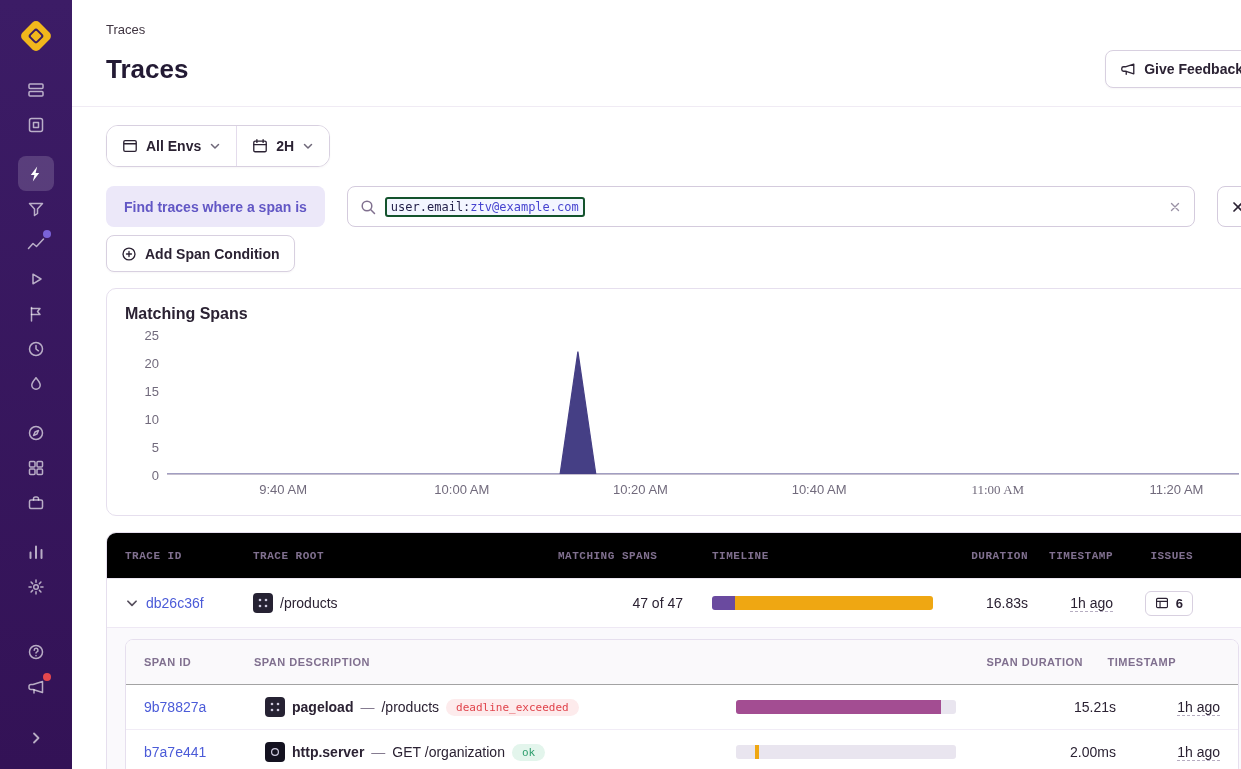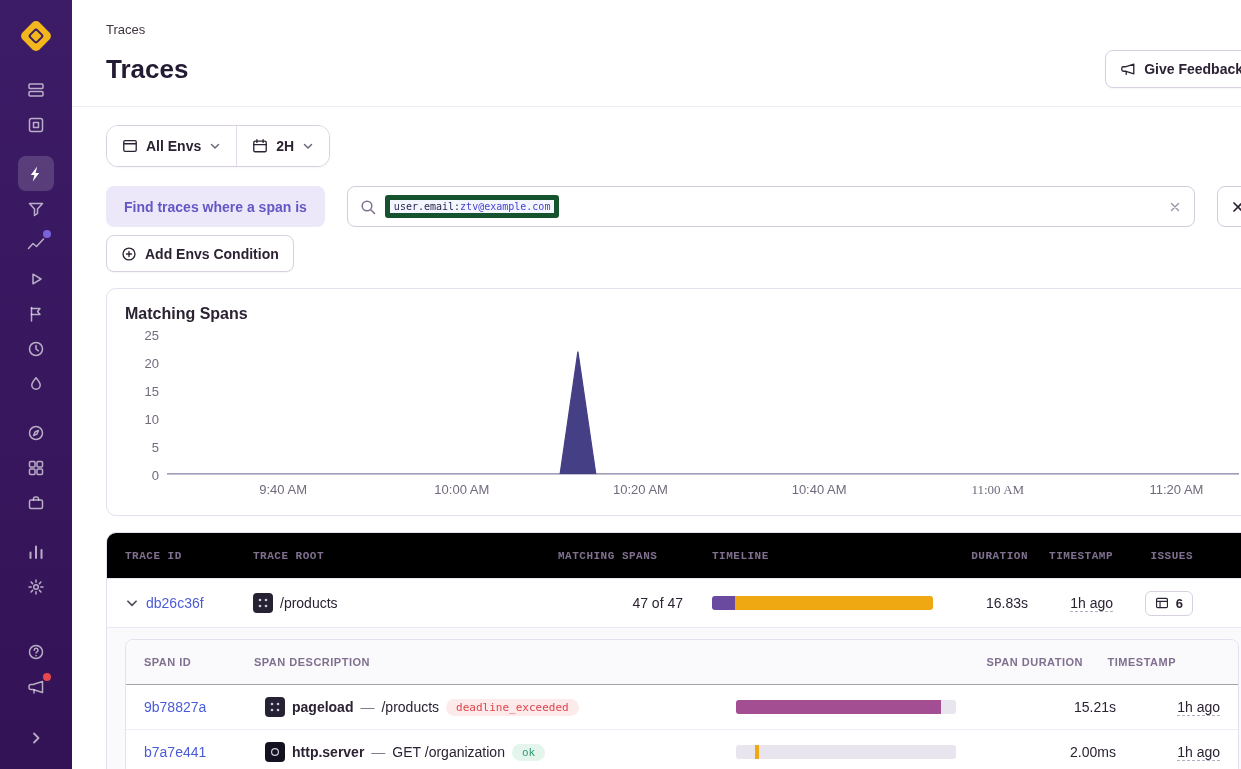--- a/index.html
+++ b/index.html
@@ -71,22 +71,22 @@
     height:41px; display:flex; align-items:center; padding:0 18px;
     background:#ece8f9; color:#6257c5; font-weight:600; font-size:14px; border-radius:8px;
     white-space:nowrap;
   }
   .search-box{
     flex:1; height:41px; border:1px solid #d4cbdd; border-radius:8px; background:#fff;
     display:flex; align-items:center; padding:0 12px; gap:9px;
   }
   .search-icon{ color:#80708f; flex:0 0 auto; }
   .token{
-    font-family:"DejaVu Sans Mono", monospace; font-size:10px;
-    border:5px solid #14532d; background:#f3f6ff; border-radius:3px; padding:1px 4px;
+    font-family:"DejaVu Sans Mono", monospace; font-size:12px;
+    border:2px solid #14532d; background:#f3f6ff; border-radius:3px; padding:1px 4px;
     display:inline-flex;
   }
   .token .tk{ color:#221f49; }
   .token .tv{ color:#4744d0; }
   .clear-x{ margin-left:auto; color:#9a91a5; cursor:pointer; display:flex; }
   .close-btn{
     width:41px; height:41px; flex:0 0 41px; border:1px solid #d4cbdd; border-radius:8px;
     background:#fff; display:flex; align-items:center; justify-content:center; cursor:pointer;
   }
   .add-btn{ height:37px; margin-bottom:16px; }
@@ -353,21 +353,21 @@
     </div>
 
     
     <button class="btn add-btn">
       <span class="plus-ic">
         <svg class="ic" width="16" height="16" viewBox="0 0 18 18" fill="none" stroke="currentColor" stroke-width="1.5" stroke-linecap="round">
             <circle cx="9" cy="9" r="6.7"></circle>
             <path d="M9 6.2v5.6M6.2 9h5.6"></path>
           </svg>
       </span>
-      <span>Add Envs Condition</span>
+      <span>Add Span Condition</span>
     </button>
 
     
     <section class="panel chart-panel">
       <div class="chart-title">Matching Spans</div>
       <div class="chart-wrap">
         <div class="y-axis" id="y-axis">
             <div class="ytick" style="bottom: 0%;">0</div>
             <div class="ytick" style="bottom: 20%;">5</div>
             <div class="ytick" style="bottom: 40%;">10</div>

